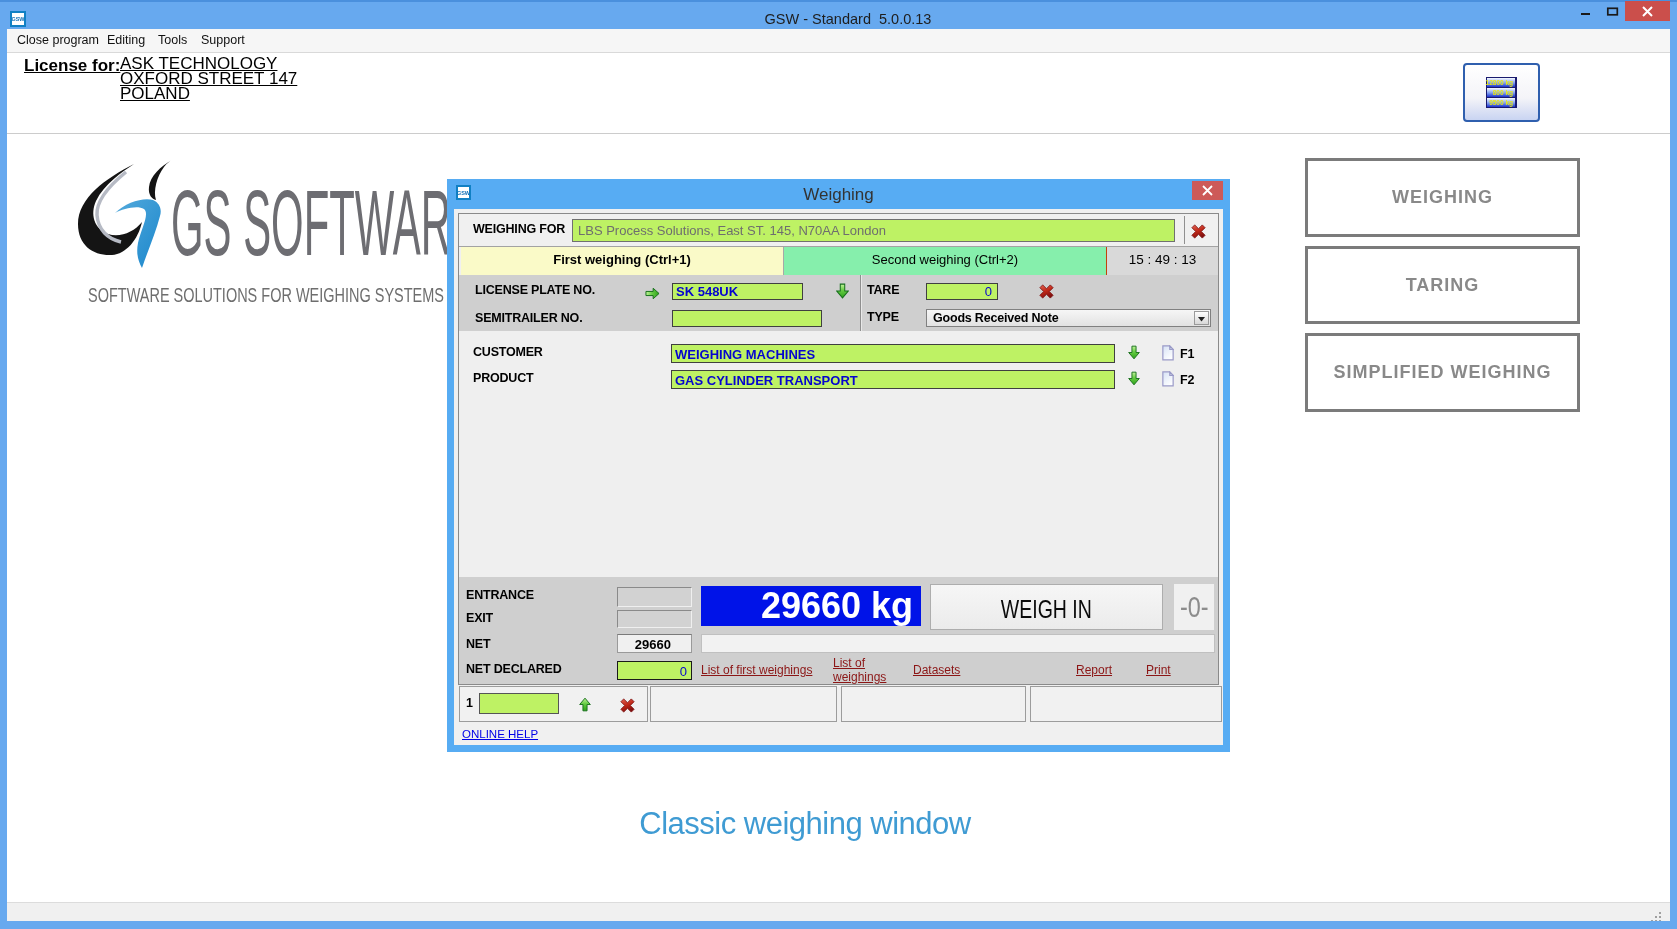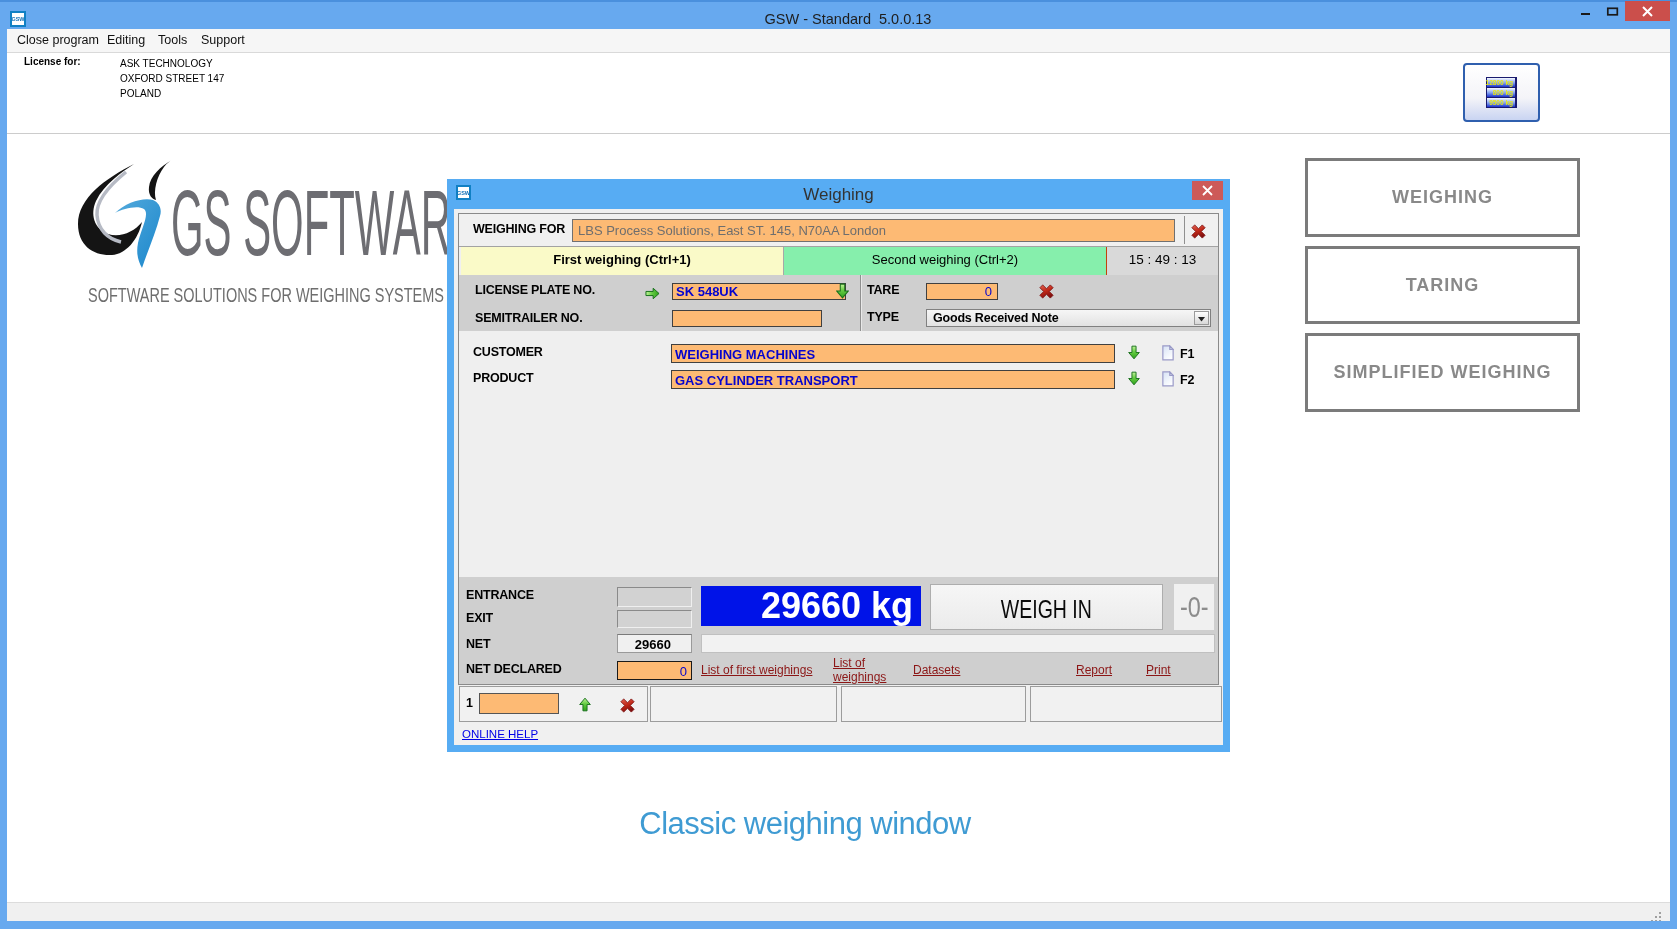--- a/index.html
+++ b/index.html
@@ -12,34 +12,34 @@
 #btn-max { left:1598px; top:0; width:28px; height:28px; }
 #btn-close { left:1625px; top:1px; width:45px; height:20px; background:#cb4f4b; }
 #menubar { left:7px; top:29px; width:1663px; height:23px; background:#f6f6f6; font-size:12.5px; color:#111; }
 #menubar span { position:absolute; top:4px; }
 #hdr-sep { left:7px; top:52px; width:1663px; height:1px; background:#d9d9d9; }
 #main-sep { left:7px; top:133px; width:1663px; height:1px; background:#cccccc; }
 #border-l { left:0; top:29px; width:7px; height:901px; background:#67a9ef; }
 #border-r { left:1670px; top:29px; width:7px; height:901px; background:#67a9ef; }
 #border-b { left:0; top:921px; width:1677px; height:8px; background:#67a9ef; }
 #statusbar { left:7px; top:902px; width:1663px; height:19px; background:#f0f0f0; border-top:1px solid #dcdcdc; }
-.lic { font-size:10px; color:#000; }
+.lic { font-size:17px; color:#000;text-decoration:underline; }
 
 .bigbtn { left:1305px; width:275px; background:#fff; border:3px solid #7b7b7b; color:#898989; font-weight:bold; font-size:18px; letter-spacing:1px; text-align:center; }
 
 #scalebtn { left:1463px; top:63px; width:77px; height:59px; background:linear-gradient(#ffffff,#f4f4f8 60%,#c9d4f2); border:2px solid #2f5fae; border-radius:4px; }
 
 #dlg { left:447px; top:179px; width:783px; height:573px; background:#57acf3; }
 #dlg-title { left:0; top:0; width:783px; height:30px; }
 #dlg-title .cap { position:absolute; left:0; top:6px; width:783px; text-align:center; font-size:17px; color:#333; }
 #dlg-close { left:745px; top:2px; width:31px; height:19px; background:#cd5a58; }
 #dlg-body { left:7px; top:30px; width:769px; height:536px; background:#f0f0f0; }
 
 .lbl { font-weight:bold; font-size:12.5px; letter-spacing:-0.2px; color:#000; white-space:nowrap; }
-.fld { background:#fdba74; border:1px solid #404040; font-size:13px; line-height:15px; white-space:nowrap; overflow:hidden; }
+.fld { background:#bef264; border:1px solid #404040; font-size:13px; line-height:15px; white-space:nowrap; overflow:hidden; }
 .blue { color:#0504cf; font-weight:bold; }
 .lnk { font-size:12px; color:#8c1616; text-decoration:underline; white-space:nowrap; }
 .tab { font-size:13px; text-align:center; }
 .ebox { background:#f1f1f1; border:1px solid #9c9c9c; }
 #p-outer { left:4px; top:4px; width:761px; height:472px; border:1px solid #8a8a8a; background:#f0f0f0; }
 #formB { left:5px; top:66px; width:759px; height:56px; background:#cfcfcf; }
 #areaC { left:5px; top:122px; width:759px; height:246px; background:#efefef; }
 #panelD { left:5px; top:368px; width:759px; height:107px; background:#cfcfcf; }
 .sunk { background:#d2d2d2; border-top:1px solid #8a8a8a; border-left:1px solid #8a8a8a; border-bottom:1px solid #efefef; border-right:1px solid #efefef; }
 </style></head>
@@ -174,21 +174,21 @@
         </svg></div>
  <div class="abs" style="left:5px;top:37px;width:759px;height:1px;background:#a3a3a3;"></div>
  <div class="abs tab" style="left:7px;top:38px;width:323px;height:28px;background:#fafac8;border-right:1px solid #a8a8a8;font-weight:bold;line-height:25px;">First weighing (Ctrl+1)</div>
  <div class="abs tab" style="left:330px;top:38px;width:323px;height:28px;background:#86efac;border-right:1px solid #c2410c;line-height:25px;">Second weighing (Ctrl+2)</div>
  <div class="abs tab" style="left:653px;top:38px;width:111px;height:28px;background:#d9d9d9;line-height:25px;font-size:13.5px;">15 : 49 : 13</div>
  <div class="abs" id="formB"></div>
  <div class="abs lbl" style="left:21px;top:74px;">LICENSE PLATE NO.</div>
  <div class="abs" style="left:191px;top:77px;"><svg width="15" height="13" viewBox="0 0 16.5 14.6">
           <use href="#ra"></use>
         </svg></div>
- <div class="abs fld blue" style="left:218px;top:74px;width:174px;height:17px;padding-left:3px;">SK 548UK</div>
+ <div class="abs fld blue" style="left:218px;top:74px;width:131px;height:17px;padding-left:3px;">SK 548UK</div>
  <div class="abs" style="left:382px;top:74px;"><svg width="13" height="16" viewBox="0 0 14 16.4">
           <use href="#da"></use>
         </svg></div>
  <div class="abs" style="left:406px;top:66px;width:1px;height:56px;background:#8f8f8f;"></div>
  <div class="abs" style="left:407px;top:66px;width:1px;height:56px;background:#e8e8e8;"></div>
  <div class="abs lbl" style="left:413px;top:74px;">TARE</div>
  <div class="abs fld" style="left:472px;top:74px;width:72px;height:17px;color:#0504cf;text-align:right;padding-right:5px;">0</div>
  <div class="abs lbl" style="left:550px;top:75px;margin-top:28px;">kg</div>
  <div class="abs" style="left:585px;top:75px;"><svg width="15" height="15" viewBox="0 0 15 15">
           <use href="#rx"></use>

